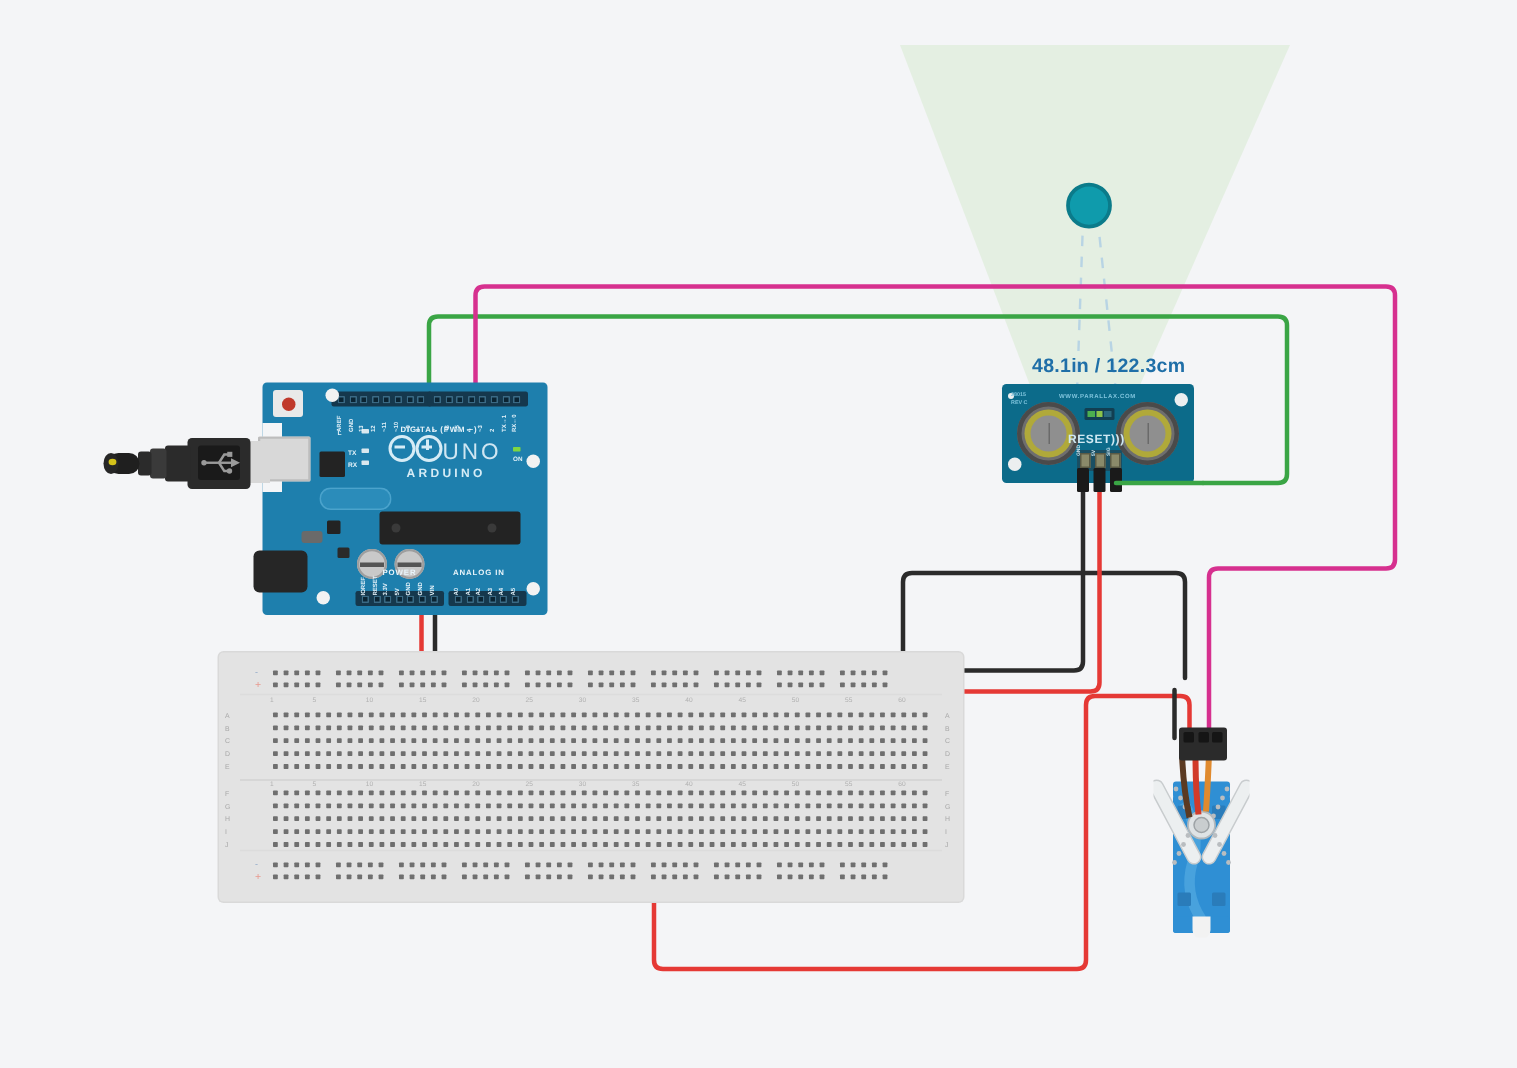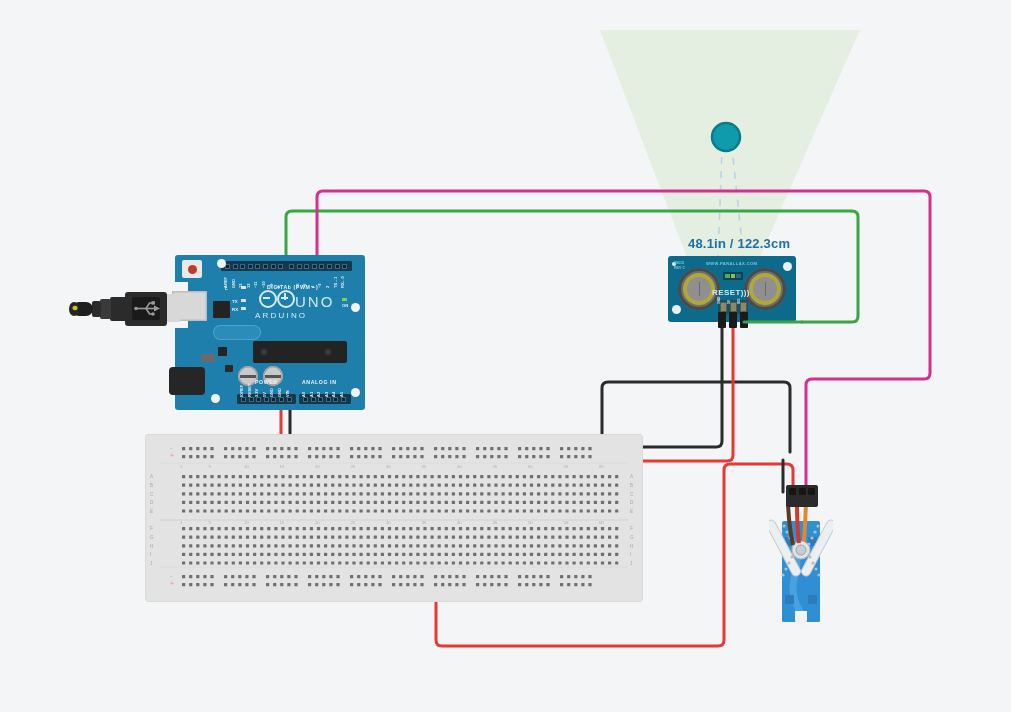--- a/index.html
+++ b/index.html
@@ -47,22 +47,22 @@
   }
   .uno-notch{
     position:absolute;left:0;top:27px;width:13px;height:46px;
     background:#f4f5f7;
   }
   .uno-text-uno{
     position:absolute;left:120px;top:38px;
     color:#cfe6f2;font-size:15px;font-weight:normal;letter-spacing:2px;
   }
   .uno-text-arduino{
-    position:absolute;left:80px;top:56px;
-    color:#d6ecf6;font-size:8px;font-weight:normal;letter-spacing:2.2px;
+    position:absolute;left:96px;top:56px;
+    color:#d6ecf6;font-size:8px;font-weight:bold;letter-spacing:2.2px;
   }
   .lbl-digital{
     position:absolute;left:92px;top:29px;
     color:#e8f4fa;font-size:5.2px;font-weight:bold;letter-spacing:.6px;
   }
   .lbl-power{
     position:absolute;left:80px;top:124px;
     color:#e8f4fa;font-size:5.2px;font-weight:bold;letter-spacing:.6px;
   }
   .lbl-analog{

